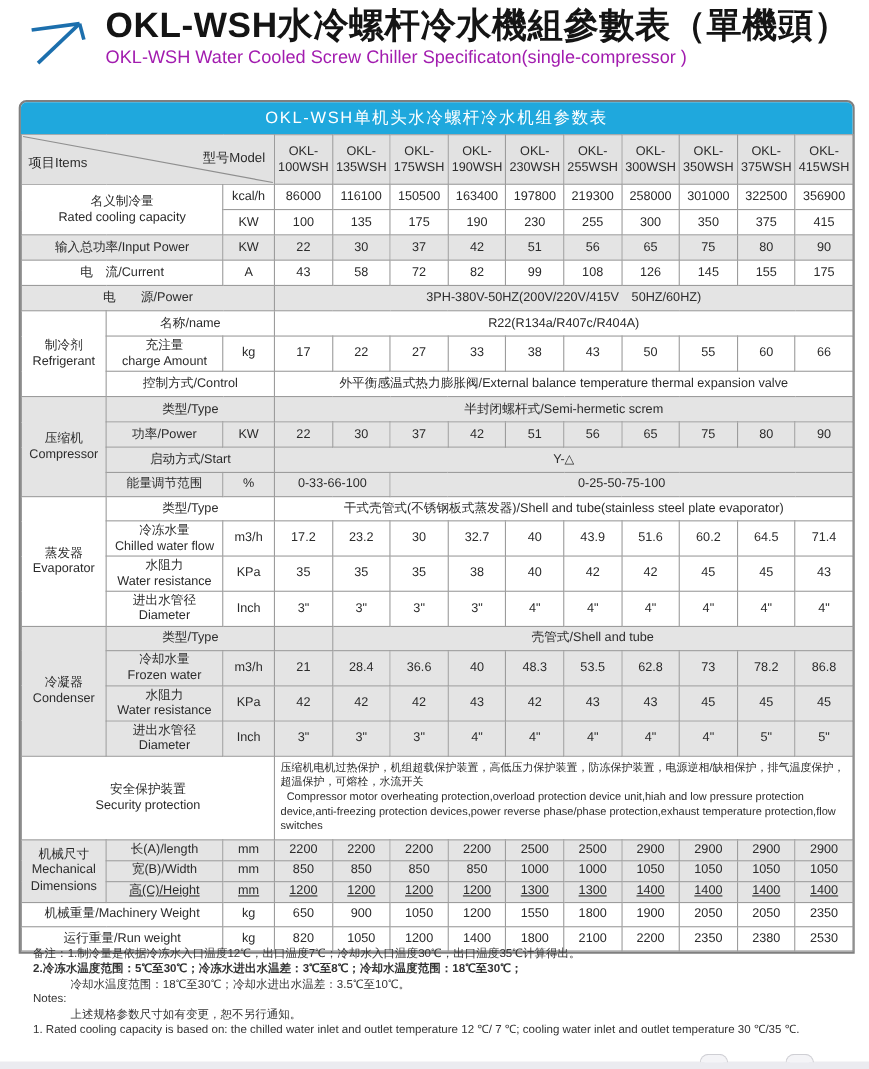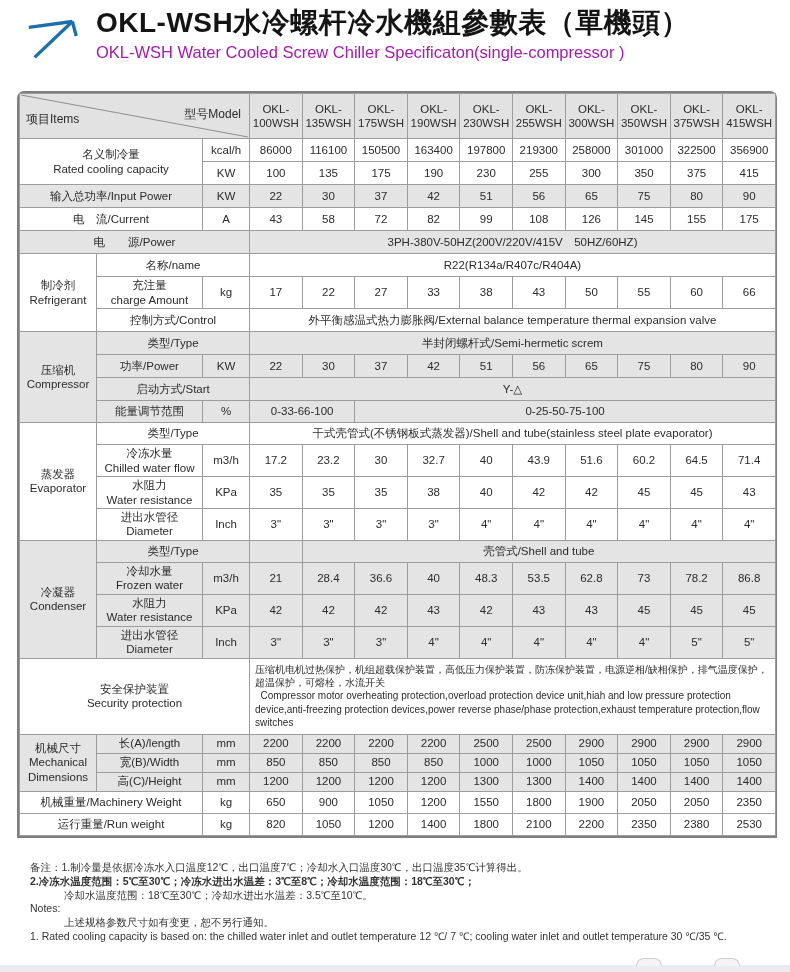--- a/index.html
+++ b/index.html
@@ -5,21 +5,21 @@
   html,body{margin:0;padding:0;}
   body{
     width:790px;height:972px;position:relative;overflow:hidden;
     background:#ffffff;font-family:"Liberation Sans",sans-serif;color:#2b2b2b;
   }
   
   .doc-header{position:absolute;top:6px;left:22px;display:flex;align-items:flex-start;}
   .brand-arrow{width:62px;height:50px;margin-top:6px;flex:0 0 auto;}
   .brand-arrow path{fill:none;stroke:#1c6fad;stroke-width:3.4px;}
   .titles{margin-left:12px;}
-  .title-zh{margin:0;font-size:28px;line-height:34px;font-weight:600;color:#141414;letter-spacing:.5px;}
+  .title-zh{margin:0;font-size:32px;line-height:34px;font-weight:600;color:#141414;letter-spacing:.5px;}
   .title-en{margin:1px 0 0;font-size:16.5px;line-height:22px;font-weight:400;color:#a21caf;}
   
   .spec-wrap{position:absolute;left:17px;top:91px;width:756px;border:2px solid #7f7f7f;border-radius:7px 7px 0 0;background:#fff;}
   .banner{height:29px;background:#1fa8dd;color:#fff;text-align:center;line-height:29px;
     font-size:15px;letter-spacing:1.5px;font-weight:500;border-radius:5px 5px 0 0;}
   table{border-collapse:collapse;table-layout:fixed;width:100%;}
   td,th{border:1px solid #9c9c9c;font-size:11.5px;font-weight:400;color:#2b2b2b;text-align:center;
     padding:1px 2px;white-space:pre-line;line-height:1.25;overflow:hidden;vertical-align:middle;}
   thead th{height:42px;background:#e2e2e2;}
   tr.g td{background:#e4e4e4;}
@@ -52,20 +52,21 @@
     <path d="M52,9 L56,24"></path>
     <path d="M52,9 L13,46"></path>
   </svg>
   <div class="titles">
     <h1 class="title-zh">OKL-WSH水冷螺杆冷水機組參數表（單機頭）</h1>
     <h2 class="title-en">OKL-WSH Water Cooled Screw Chiller Specificaton(single-compressor )</h2>
   </div>
 </div>
 
 <div class="spec-wrap">
+  <div class="banner">OKL-WSH单机头水冷螺杆冷水机组参数表</div>
   <table id="spec-table">
       <colgroup>
         <col style="width: 77px;">
         <col style="width: 106px;">
         <col style="width: 47px;">
         <col style="width: 52.6px;">
         <col style="width: 52.6px;">
         <col style="width: 52.6px;">
         <col style="width: 52.6px;">
         <col style="width: 52.6px;">
@@ -341,21 +342,21 @@
           <td class="c-data">850</td>
           <td class="c-data">850</td>
           <td class="c-data">850</td>
           <td class="c-data">1000</td>
           <td class="c-data">1000</td>
           <td class="c-data">1050</td>
           <td class="c-data">1050</td>
           <td class="c-data">1050</td>
           <td class="c-data">1050</td>
         </tr>
-        <tr class="g" style="height: 19px;">
+        <tr class="g" style="height: 19px; text-decoration: underline;">
           <td class="c-lab">高(C)/Height</td>
           <td class="c-unit">mm</td>
           <td class="c-data">1200</td>
           <td class="c-data">1200</td>
           <td class="c-data">1200</td>
           <td class="c-data">1200</td>
           <td class="c-data">1300</td>
           <td class="c-data">1300</td>
           <td class="c-data">1400</td>
           <td class="c-data">1400</td>

